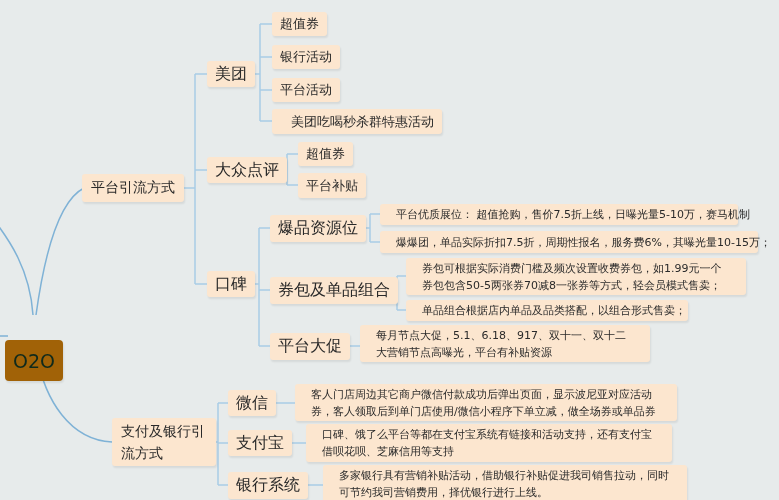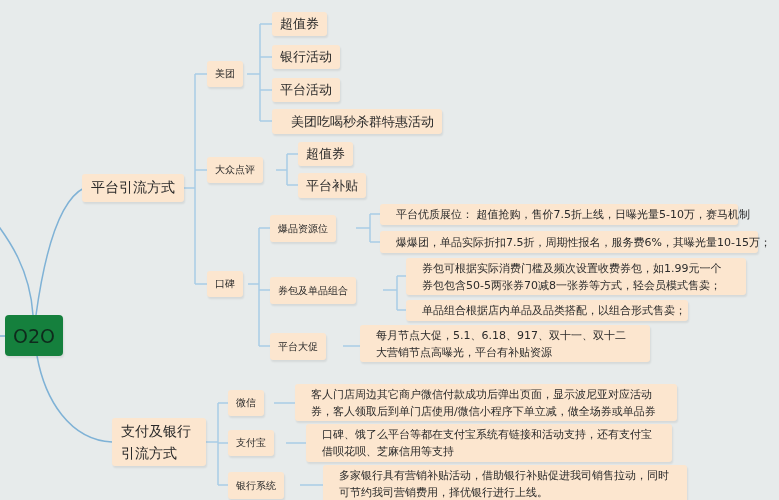--- a/index.html
+++ b/index.html
@@ -15,26 +15,27 @@
   .node {
     position:absolute;
     background:#fce6cf;
     border-radius:3px;
     box-shadow:1px 2px 2px rgba(0,0,0,0.08);
     box-sizing:border-box;
     white-space:nowrap;
     display:flex; align-items:center;
   }
   .root {
-    background:#15803d; color:#0f2a1c;
+    background:#a16207; color:#0f2a1c;
     font-size:19px; justify-content:center;
     border-radius:4px;
+    margin-top:25px;
   }
   .l1 { font-size:14px; padding:0 9px; }
-  .l2 { font-size:10px; padding:0 8px; }
+  .l2 { font-size:16px; padding:0 8px; }
   .l3 { font-size:13px; padding:0 8px; }
   .desc { font-size:11px; line-height:17px; padding:2px 16px; white-space:normal; }
 </style>
 </head>
 <body>
 
 <div id="canvas">
   <svg class="lines" viewBox="0 0 779 500">
     <g fill="none" stroke="#7fb2d6" stroke-width="1.5">
 
@@ -151,21 +152,21 @@
     <span>单品组合根据店内单品及品类搭配，以组合形式售卖；</span>
   </div>
 
   <div class="node l2" style="left:270px;top:333px;height:27px;">
     <span>平台大促</span>
   </div>
   <div class="node desc" style="left:360px;top:325px;width:290px;height:37px;">
     <span>每月节点大促，5.1、6.18、917、双十一、双十二大营销节点高曝光，平台有补贴资源</span>
   </div>
 
-  <div class="node l1" style="left:112px;top:418px;width:94px;height:48px;white-space:normal;line-height:22px;">
+  <div class="node l1" style="left:112px;top:418px;width:104px;height:48px;white-space:normal;line-height:22px;">
     <span>支付及银行引流方式</span>
   </div>
 
   <div class="node l2" style="left:228px;top:390px;height:26px;">
     <span>微信</span>
   </div>
   <div class="node desc" style="left:295px;top:384px;width:382px;height:37px;">
     <span>客人门店周边其它商户微信付款成功后弹出页面，显示波尼亚对应活动券，客人领取后到单门店使用/微信小程序下单立减，做全场券或单品券</span>
   </div>
 

